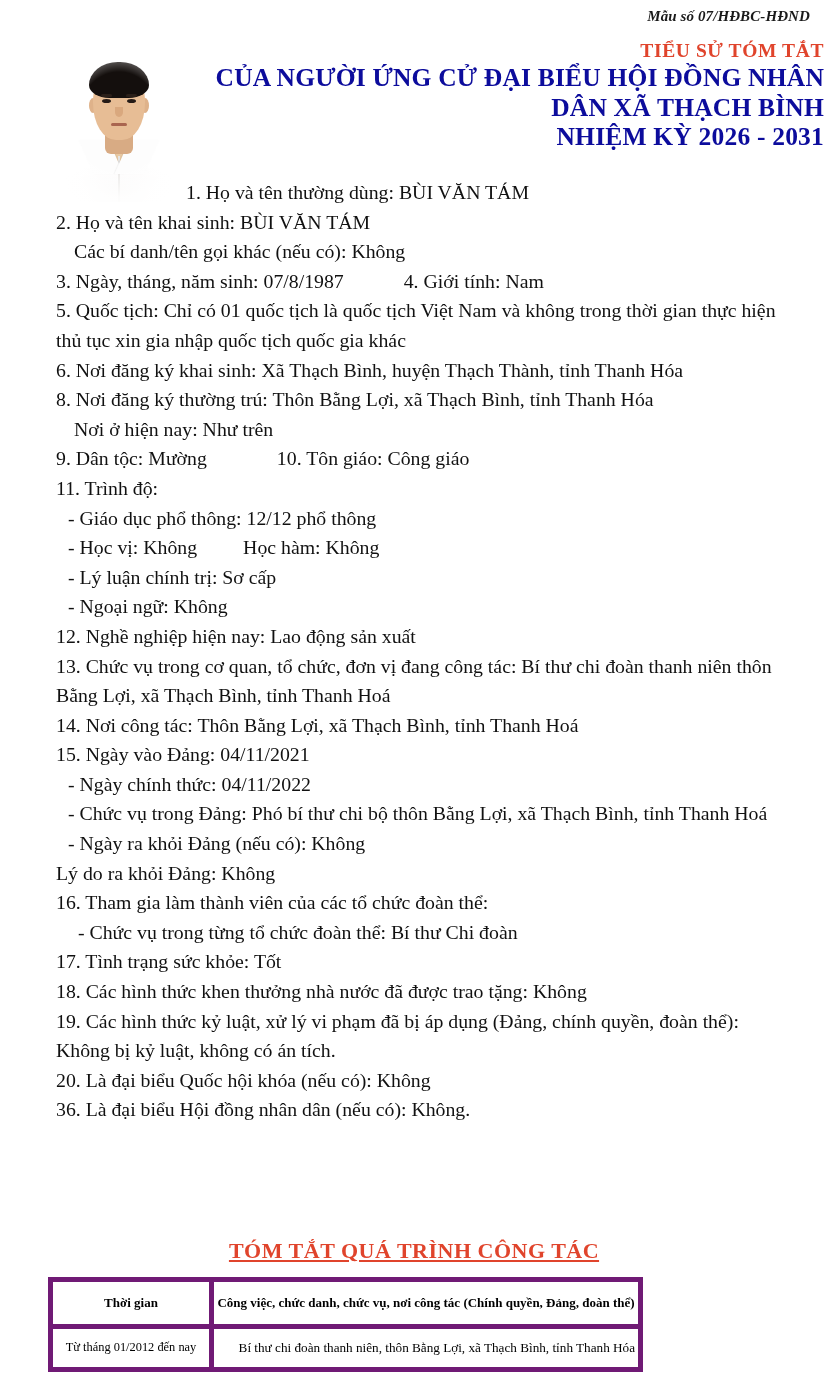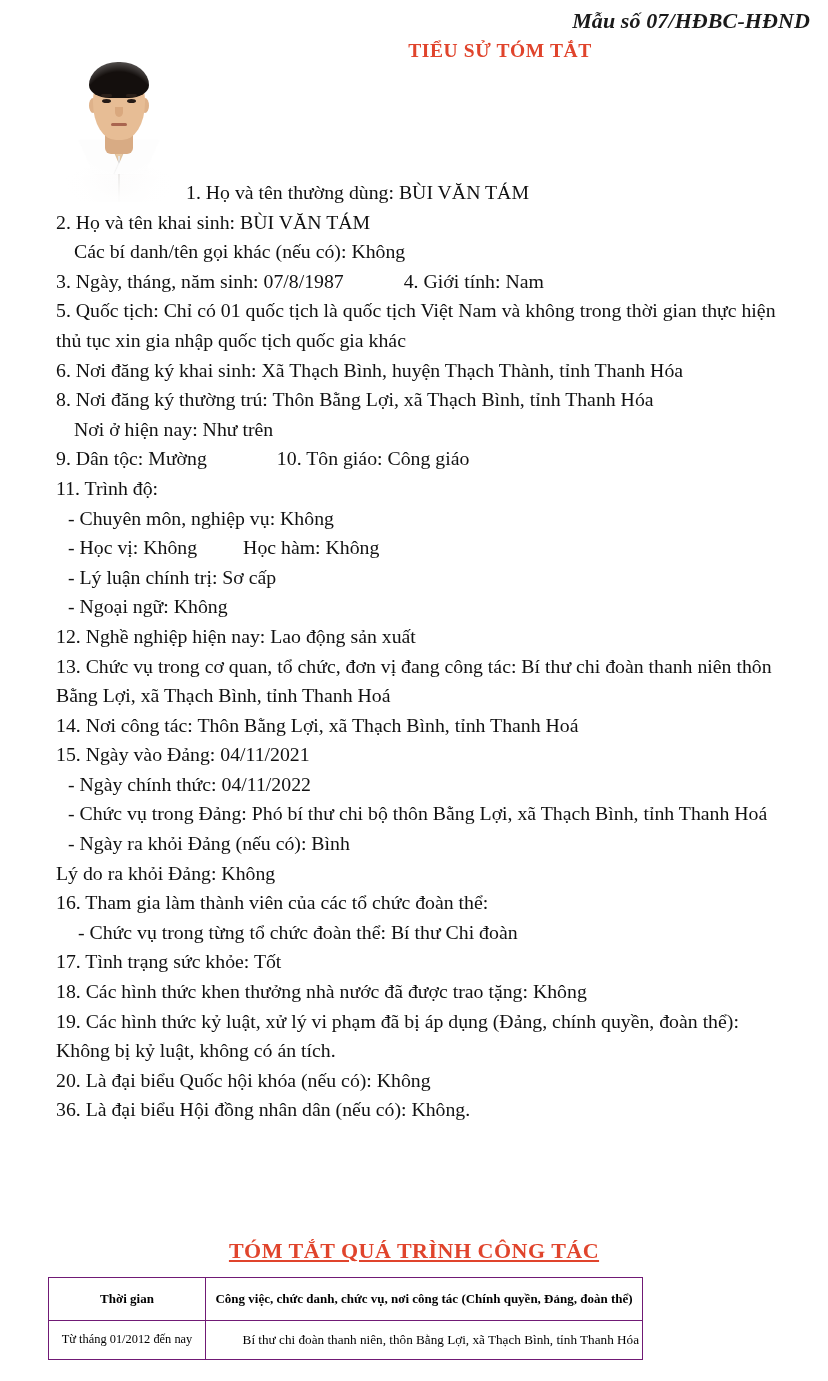--- a/index.html
+++ b/index.html
@@ -23,21 +23,21 @@
     box-sizing: border-box;
   }
 
   
   .form-code {
     position: absolute;
     top: 8px;
     right: 18px;
     font-style: italic;
     font-weight: bold;
-    font-size: 22px;
+    font-size: 15px;
     letter-spacing: 0.1px;
     color: #1a1a1a;
   }
 
   
   .photo-wrap {
     position: absolute;
     left: 60px;
     top: 52px;
     width: 118px;
@@ -165,21 +165,21 @@
     background:
       radial-gradient(ellipse 84px 96px at 50% 44%, rgba(255,255,255,0) 48%, rgba(255,255,255,0.88) 82%, #ffffff 100%);
   }
 
   
   .title-block {
     position: absolute;
     left: 176px;
     top: 40px;
     width: 648px;
-    text-align: center;
+    text-align: right;
   }
   .title-red {
     font-size: 19.5px;
     font-weight: bold;
     color: #e0442c;
     letter-spacing: 0.6px;
     line-height: 1.12;
   }
   .title-blue {
     font-size: 25.5px;
@@ -225,21 +225,21 @@
   }
   .work-table {
     position: absolute;
     left: 48px;
     top: 1277px;
     width: 595px;
     border-collapse: collapse;
     table-layout: fixed;
   }
   .work-table td, .work-table th {
-    border: 1px solid #701a75;
+    border: 5px solid #701a75;
     padding: 4px 3px;
     font-size: 13px;
     vertical-align: middle;
     line-height: 1.25;
   }
   .work-table th {
     font-weight: bold;
     text-align: center;
     height: 34px;
   }
@@ -273,44 +273,49 @@
       <div class="ph-eyeL"></div>
       <div class="ph-eyeR"></div>
       <div class="ph-nose"></div>
       <div class="ph-mouth"></div>
       <div class="ph-fade"></div>
     </div>
   </div>
 
   <div class="title-block">
     <div class="title-red">TIỂU SỬ TÓM TẮT</div>
+    <div class="title-blue">
+      <span class="l1">CỦA NGƯỜI ỨNG CỬ ĐẠI BIỂU HỘI ĐỒNG NHÂN</span>
+      <span class="l2">DÂN XÃ THẠCH BÌNH</span>
+      <span class="l3">NHIỆM KỲ 2026 - 2031</span>
+    </div>
   </div>
 
   <div class="body-text">
     <p class="line first">1. Họ và tên thường dùng: BÙI VĂN TÁM</p>
     <p class="line">2. Họ và tên khai sinh: BÙI VĂN TÁM</p>
     <p class="line indent1">Các bí danh/tên gọi khác (nếu có): Không</p>
     <p class="line"><span>3. Ngày, tháng, năm sinh: 07/8/1987</span><span class="gap"></span><span>4. Giới tính: Nam</span></p>
     <p class="line">5. Quốc tịch: Chỉ có 01 quốc tịch là quốc tịch Việt Nam và không trong thời gian thực hiện thủ tục xin gia nhập quốc tịch quốc gia khác</p>
     <p class="line">6. Nơi đăng ký khai sinh: Xã Thạch Bình, huyện Thạch Thành, tỉnh Thanh Hóa</p>
     <p class="line">8. Nơi đăng ký thường trú: Thôn Bằng Lợi, xã Thạch Bình, tỉnh Thanh Hóa</p>
     <p class="line indent1">Nơi ở hiện nay: Như trên</p>
     <p class="line"><span>9. Dân tộc: Mường</span><span class="gap-lg"></span><span>10. Tôn giáo: Công giáo</span></p>
     <p class="line">11. Trình độ:</p>
-    <p class="line indent-dash">- Chuyên môn, nghiệp vụ: Không</p>
+    <p class="line indent-dash">- Giáo dục phổ thông: 12/12 phổ thông</p>
     <p class="line indent-dash"><span>- Học vị: Không</span><span class="gap-sm"></span><span>Học hàm: Không</span></p>
     <p class="line indent-dash">- Lý luận chính trị: Sơ cấp</p>
     <p class="line indent-dash">- Ngoại ngữ: Không</p>
     <p class="line">12. Nghề nghiệp hiện nay: Lao động sản xuất</p>
     <p class="line">13. Chức vụ trong cơ quan, tổ chức, đơn vị đang công tác: Bí thư chi đoàn thanh niên thôn Bằng Lợi, xã Thạch Bình, tỉnh Thanh Hoá</p>
     <p class="line">14. Nơi công tác: Thôn Bằng Lợi, xã Thạch Bình, tỉnh Thanh Hoá</p>
     <p class="line">15. Ngày vào Đảng: 04/11/2021</p>
     <p class="line indent-dash">- Ngày chính thức: 04/11/2022</p>
     <p class="line indent-dash">- Chức vụ trong Đảng: Phó bí thư chi bộ thôn Bằng Lợi, xã Thạch Bình, tỉnh Thanh Hoá</p>
-    <p class="line indent-dash">- Ngày ra khỏi Đảng (nếu có): Bình</p>
+    <p class="line indent-dash">- Ngày ra khỏi Đảng (nếu có): Không</p>
     <p class="line">Lý do ra khỏi Đảng: Không</p>
     <p class="line">16. Tham gia làm thành viên của các tổ chức đoàn thể:</p>
     <p class="line indent-dash2">- Chức vụ trong từng tổ chức đoàn thể: Bí thư Chi đoàn</p>
     <p class="line">17. Tình trạng sức khỏe: Tốt</p>
     <p class="line">18. Các hình thức khen thưởng nhà nước đã được trao tặng: Không</p>
     <p class="line">19. Các hình thức kỷ luật, xử lý vi phạm đã bị áp dụng (Đảng, chính quyền, đoàn thể): Không bị kỷ luật, không có án tích.</p>
     <p class="line">20. Là đại biểu Quốc hội khóa (nếu có): Không</p>
     <p class="line">36. Là đại biểu Hội đồng nhân dân (nếu có): Không.</p>
   </div>
 

